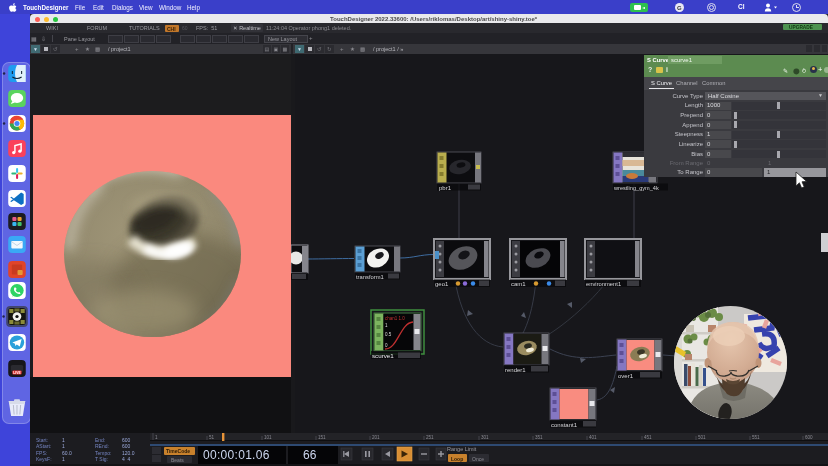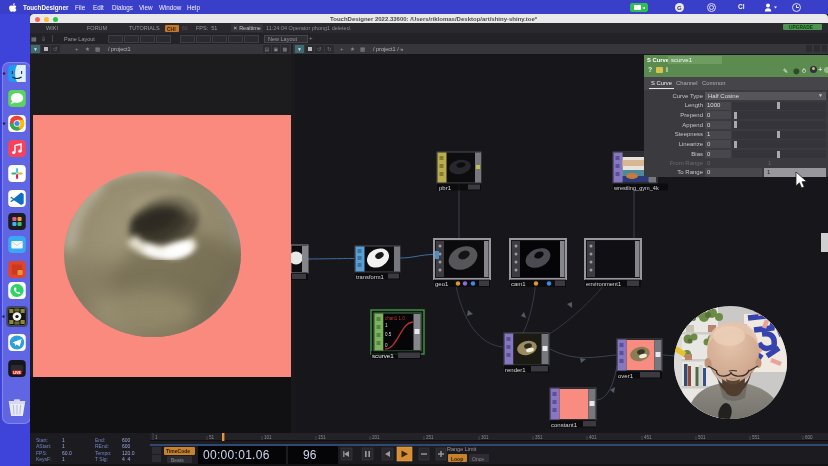--- a/index.html
+++ b/index.html
@@ -713,21 +713,21 @@
 <div class="abs" style="left:152px;top:447px;width:9px;height:7px;background:#2c2c32;"></div>
 <div class="abs" style="left:152px;top:455px;width:9px;height:7px;background:#2c2c32;"></div>
 <div class="abs" style="left:164px;top:446.5px;width:31px;height:8px;background:#c8812c;border-radius:1px;"></div>
 <div class="txt" style="left:166px;top:448px;font-size:5px;color:#2a1a06;font-weight:bold;">TimeCode</div>
 <div class="abs" style="left:167px;top:455.5px;width:25px;height:7.5px;background:#2c2c32;border-radius:1px;"></div>
 <div class="txt" style="left:171px;top:457px;font-size:5px;color:#8a8a92;">Beats</div>
 
 <div class="abs" style="left:198px;top:446px;width:88px;height:17.5px;background:#050507;"></div>
 <div class="txt" style="left:203px;top:448px;font-size:12px;color:#ccd6ee;letter-spacing:0.3px;">00:00:01.06</div>
 <div class="abs" style="left:288px;top:446px;width:50px;height:17.5px;background:#050507;"></div>
-<div class="txt" style="left:303px;top:448px;font-size:12px;color:#ccd6ee;">96</div>
+<div class="txt" style="left:303px;top:448px;font-size:12px;color:#ccd6ee;">66</div>
 
 <svg class="abs" style="left:340px;top:445.5px;" width="110" height="16" viewBox="0 0 110 16">
 <g fill="#28282d" stroke="#3a3a40" stroke-width="0.6">
 <rect x="1" y="2" width="11" height="12"></rect>
           <rect x="22" y="2" width="11" height="12"></rect>
           <rect x="42" y="2" width="11" height="12"></rect>
           <rect x="79" y="2" width="10" height="12"></rect>
           <rect x="96" y="2" width="10" height="12"></rect>
 </g>
 <rect x="57" y="1" width="15" height="14" fill="#d88e34" stroke="#e8a44a" stroke-width="0.6"></rect>

